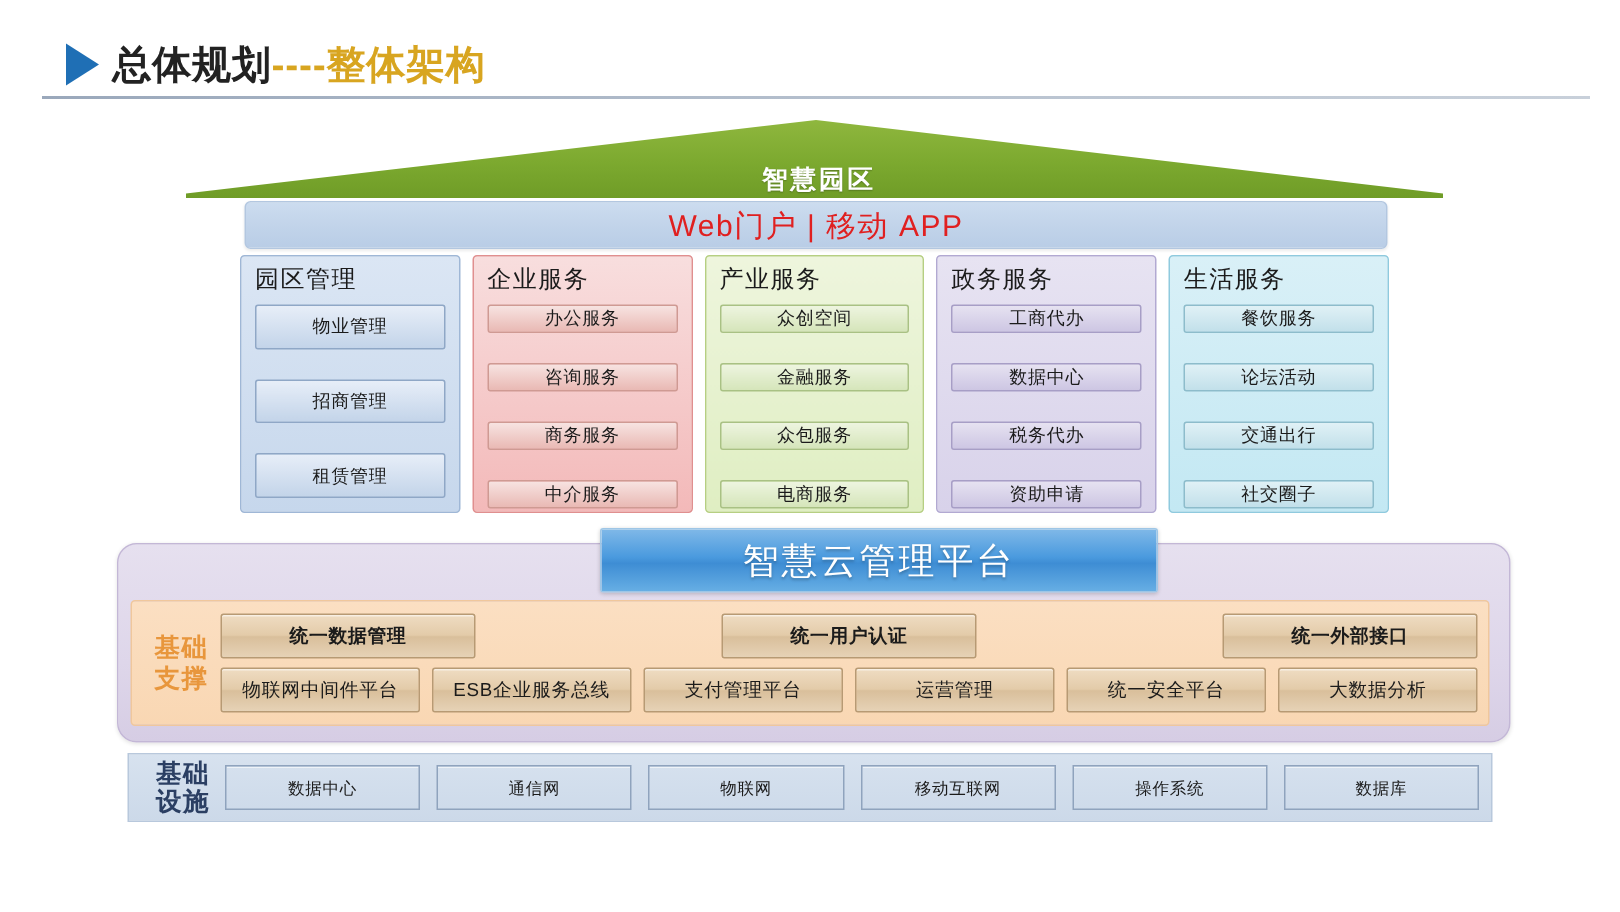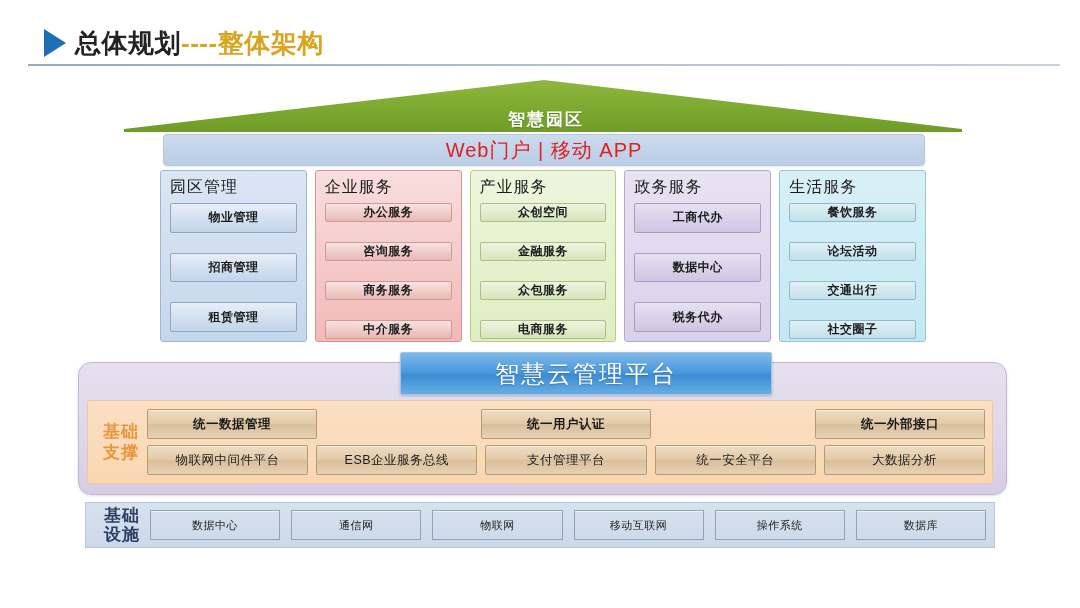--- a/index.html
+++ b/index.html
@@ -117,21 +117,21 @@
     box-sizing: border-box;
   }
   .col-title {
     text-align: left;
     font-size: 16px;
     color: #1b1b1b;
     margin-bottom: 5px;
     line-height: 22px;
     letter-spacing: 1px;
   }
-  .col-items { display: flex; flex-direction: column; gap: 20px; flex: 1; font-weight: bold; }
+  .col-items { display: flex; flex-direction: column; gap: 20px; flex: 1; }
   .item {
     flex: 1 1 0;
     display: flex;
     align-items: center;
     justify-content: center;
     font-size: 12px;
     color: #1b1b1b;
     border-radius: 2px;
     letter-spacing: .5px;
   }
@@ -334,20 +334,21 @@
         <div class="item">众包服务</div>
         <div class="item">电商服务</div>
       </div>
     </div>
     <div class="col c-purple">
       <div class="col-title">政务服务</div>
       <div class="col-items">
         <div class="item">工商代办</div>
         <div class="item">数据中心</div>
         <div class="item">税务代办</div>
+        <div class="item">资助申请</div>
       </div>
     </div>
     <div class="col c-cyan">
       <div class="col-title">生活服务</div>
       <div class="col-items">
         <div class="item">餐饮服务</div>
         <div class="item">论坛活动</div>
         <div class="item">交通出行</div>
         <div class="item">社交圈子</div>
       </div>
@@ -367,20 +368,21 @@
   <div id="support-rows">
     <div class="support-row row-top" id="srow1">
         <div class="tan-box">统一数据管理</div>
         <div class="tan-box">统一用户认证</div>
         <div class="tan-box">统一外部接口</div>
       </div>
     <div class="support-row" id="srow2">
         <div class="tan-box">物联网中间件平台</div>
         <div class="tan-box">ESB企业服务总线</div>
         <div class="tan-box">支付管理平台</div>
+        <div class="tan-box">运营管理</div>
         <div class="tan-box">统一安全平台</div>
         <div class="tan-box">大数据分析</div>
       </div>
   </div>
 </div>
 
 <div id="infra-panel">
   <div id="infra-label">
     <div>基础</div>
     <div>设施</div>

